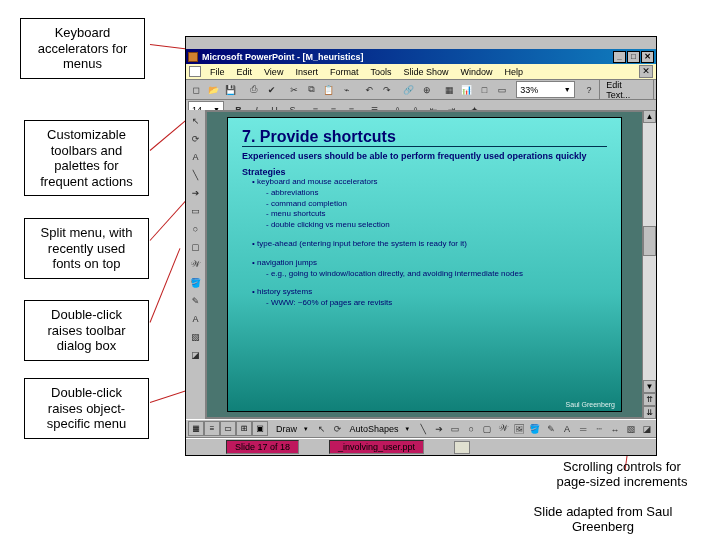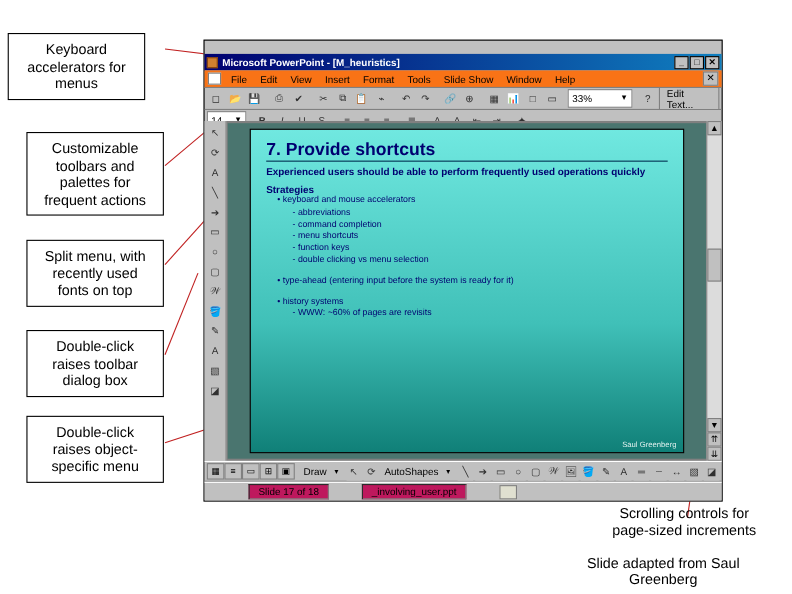--- a/index.html
+++ b/index.html
@@ -37,21 +37,21 @@
     display: flex; align-items: center; justify-content: space-between;
     color: #fff; font-size: 9px; font-weight: bold;
     padding: 0 2px;
     margin-top: 12px;
   }
   .titlebar .lbl { display:flex; align-items:center; gap:4px; }
   .titlebar .pp-icn { width:10px;height:10px; background:#d08030;border:1px solid #804010;}
   .winbtns { display:flex; gap:1px;}
   .winbtn { width:13px;height:12px;background:#c0c0c0;border:1px solid #000;font-size:8px;line-height:10px;text-align:center;color:#000;}
   .menubar {
-    height: 16px; background:#f97316; display:flex; align-items:center; gap:2px;
+    height: 16px; background:#fef9c3; display:flex; align-items:center; gap:2px;
     padding: 0 3px; border-bottom:1px solid #808080; font-size:9px;
   }
   .menubar span { padding:1px 5px; }
   .menubar .doc-icn { width:12px;height:11px;background:#fff;border:1px solid #808080;margin-right:2px;}
   .menubar .close-doc { margin-left:auto; width:14px;height:13px;background:#c0c0c0;border:1px solid #808080;font-size:9px;text-align:center;line-height:11px;}
 
   .toolbar {
     display:flex; align-items:center; gap:1px;
     padding:2px 2px; border-bottom:1px solid #808080;
     height:20px; overflow:hidden;
@@ -133,21 +133,21 @@
   .statusbar .icn{width:16px;height:13px;border:1px solid #808080;background:#e0e0d0;}
 
   .notes-bottom{
     position:absolute;
     font-size:13px;text-align:center;line-height:1.15;
   }
 </style>
 </head>
 <body>
 
-<div class="callout" style="left:7px;top:18px;margin-top:12px;">Keyboard accelerators for menus</div>
+<div class="callout" style="left:20px;top:18px;">Keyboard accelerators for menus</div>
 <div class="callout" style="left:24px;top:120px;">Customizable toolbars and palettes for frequent actions</div>
 <div class="callout" style="left:24px;top:218px;">Split menu, with recently used fonts on top</div>
 <div class="callout" style="left:24px;top:300px;">Double-click raises toolbar dialog box</div>
 <div class="callout" style="left:24px;top:378px;">Double-click raises object-specific menu</div>
 
 <div class="leader" style="left:150px;top:44px;width:95px;transform:rotate(7deg);"></div>
 <div class="leader" style="left:150px;top:150px;width:60px;transform:rotate(-40deg);"></div>
 <div class="leader" style="left:150px;top:240px;width:100px;transform:rotate(-48deg);"></div>
 <div class="leader" style="left:150px;top:322px;width:80px;transform:rotate(-68deg);"></div>
 <div class="leader" style="left:150px;top:402px;width:350px;transform:rotate(-18deg);"></div>
@@ -264,27 +264,33 @@
       <div class="slide">
         <h1>7. Provide shortcuts</h1>
         <div class="exp">Experienced users should be able to perform frequently used operations quickly</div>
         <div class="sect">Strategies</div>
         <ul>
           <li><span>keyboard and mouse accelerators</span>
             <ul>
               <li>abbreviations</li>
               <li>command completion</li>
               <li>menu shortcuts</li>
-              <li>function keys</li>
               <li>double clicking vs menu selection</li>
             </ul>
           </li>
         </ul>
         <ul style="margin-top:8px">
           <li>type-ahead (entering input before the system is ready for it)</li>
+        </ul>
+        <ul style="margin-top:8px">
+          <li><span>navigation jumps</span>
+            <ul>
+                <li>e.g., going to window/location directly, and avoiding intermediate nodes</li>
+              </ul>
+          </li>
         </ul>
         <ul style="margin-top:8px">
           <li><span>history systems</span>
             <ul>
                 <li>WWW: ~60% of pages are revisits</li>
               </ul>
           </li>
         </ul>
         <div class="credit">Saul Greenberg</div>
       </div>

